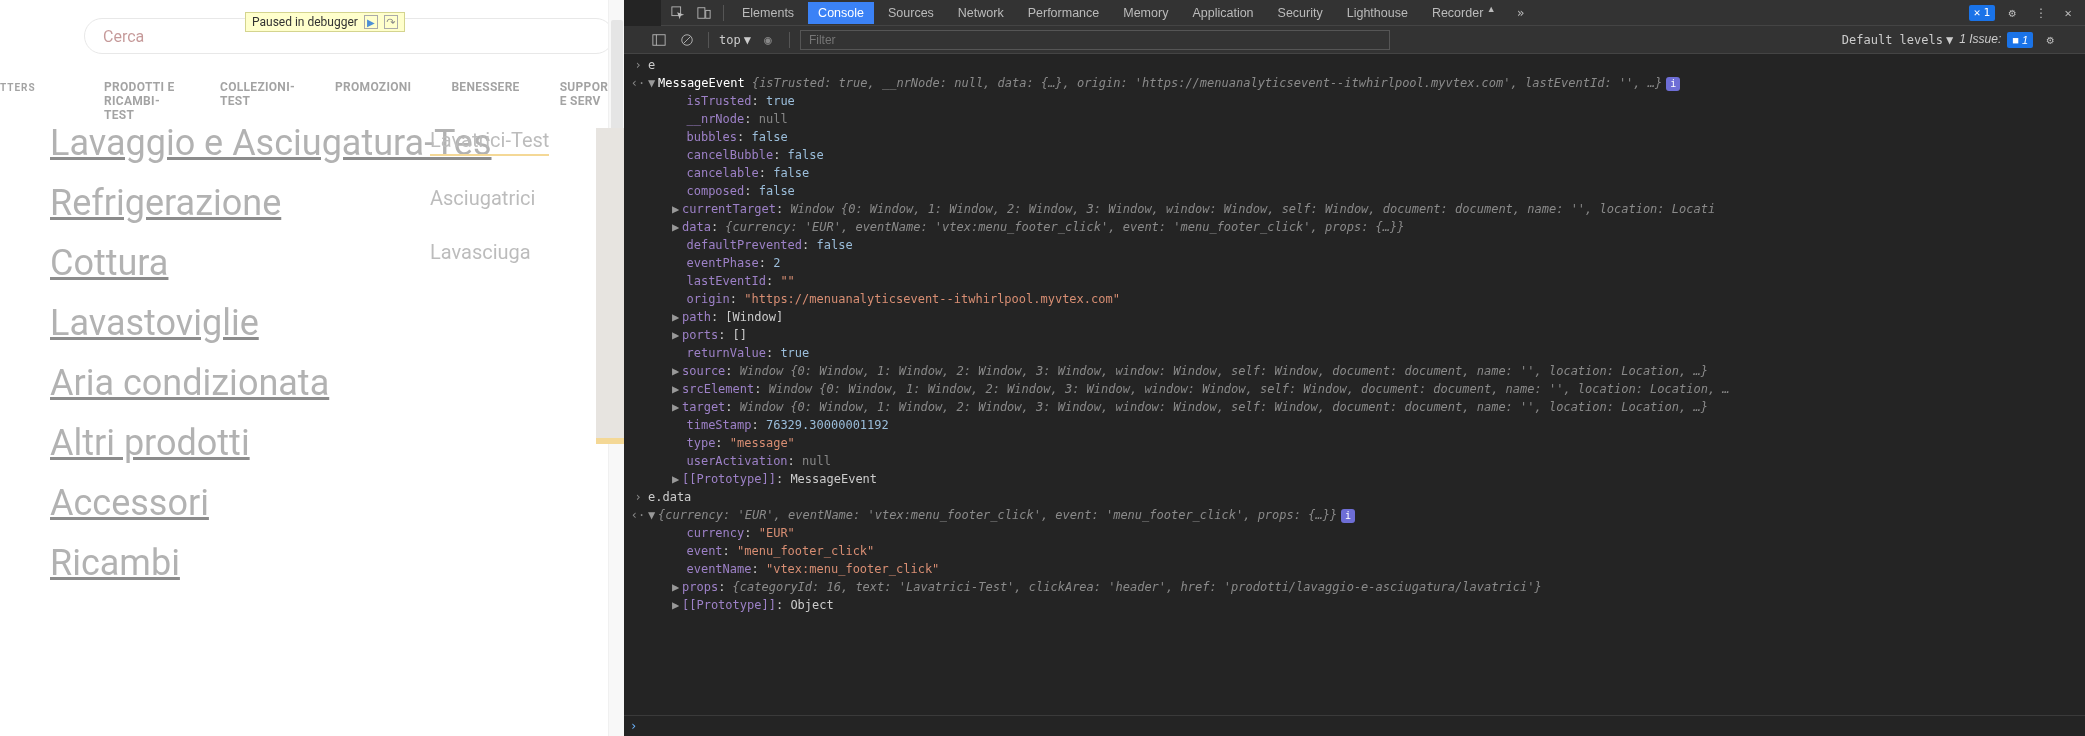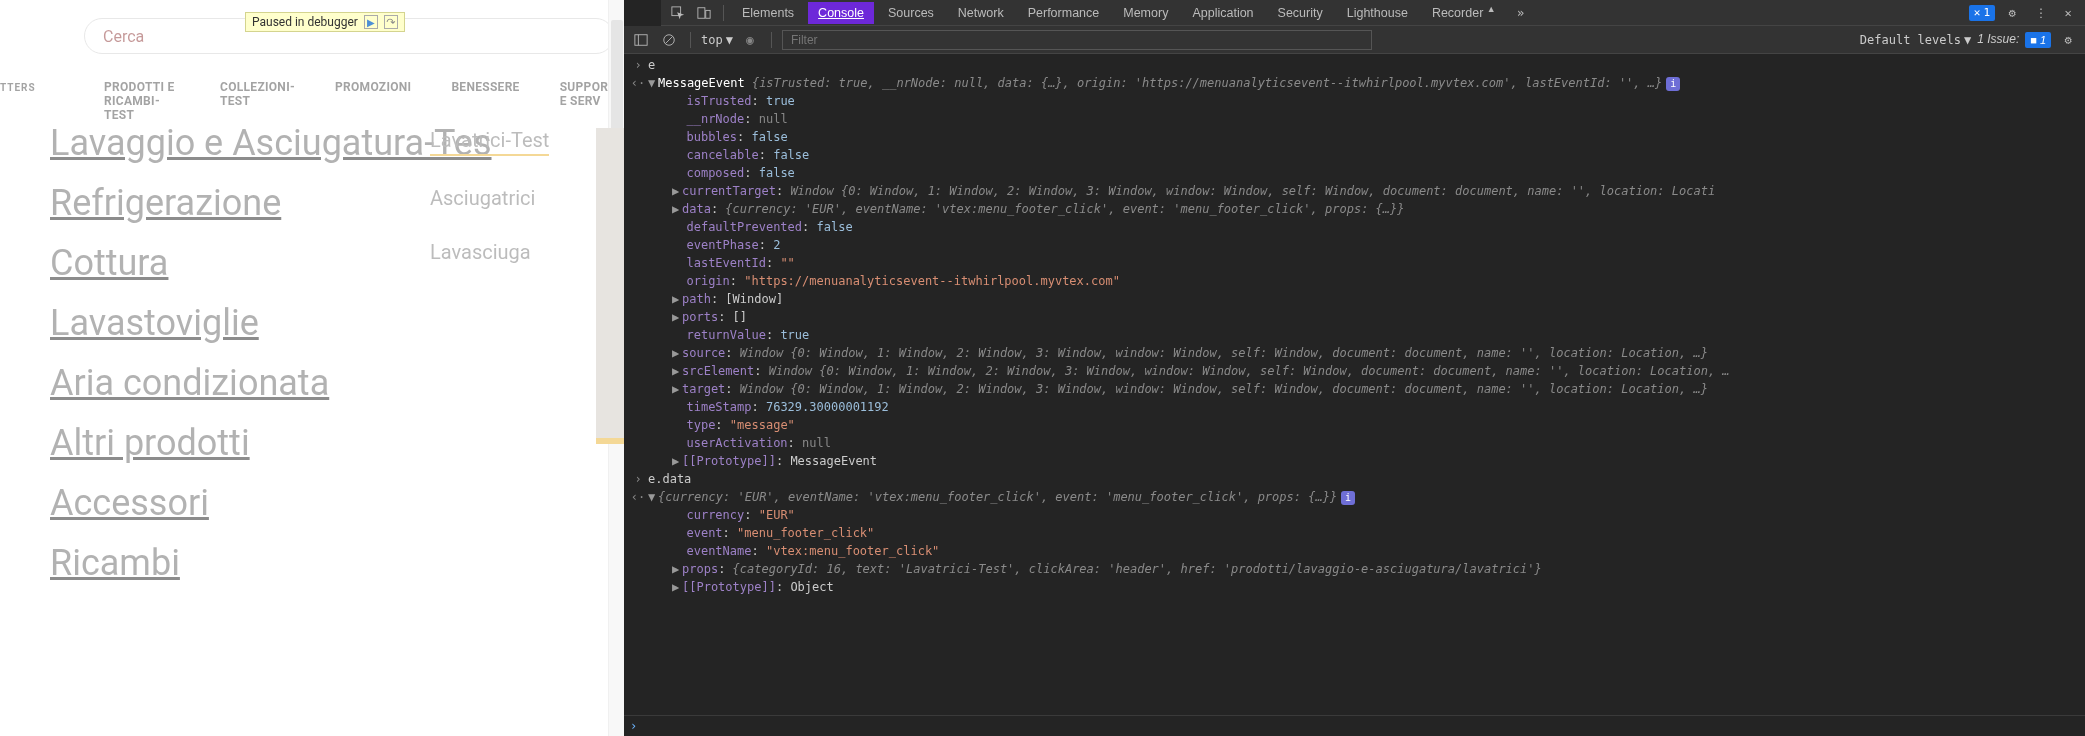--- a/index.html
+++ b/index.html
@@ -172,21 +172,21 @@
     gap: 4px;
     margin-left: 37px;
   }
   .dt-tab {
     padding: 4px 10px;
     color: #bbb;
     font-family: -apple-system, sans-serif;
     font-size: 12.5px;
     cursor: pointer;
   }
-  .dt-tab.active { background: #6d28d9; color: #fff; text-decoration: underline; }
+  .dt-tab.active { background: #3b82f6; color: #fff; }
   .dt-icon-btn {
     width: 22px; height:22px;
     display:inline-flex; align-items:center; justify-content:center;
     color:#bbb;
   }
   .dt-sep { width:1px; height:16px; background:#555; margin:0 4px; }
   .dt-right { margin-left:auto; display:flex; align-items:center; gap:6px; }
   .dt-badge-blue {
     background:#1a73e8; color:#fff;
     border-radius:2px;
@@ -194,21 +194,21 @@
     font-size:11px;
     display:inline-flex; align-items:center; gap:3px;
     height:16px;
   }
   .dt-toolbar {
     display:flex;
     align-items:center;
     height:28px;
     background:#333;
     border-bottom:1px solid #444;
-    padding:0 6px;
+    padding:0 24px;
     gap:6px;
   }
   .dt-select {
     background:#333; color:#ccc; border:none;
     font-size:12px;
     display:flex; align-items:center; gap:3px;
   }
   .dt-filter {
     flex:0 0 590px;
     background:#333;
@@ -391,20 +391,21 @@
     </div>
   </div>
 
   <div class="console">
     <div class="row"><span class="gutter">›</span><span class="content">e</span></div>
     <div class="row"><span class="gutter">‹·</span><span class="content"><span class="caret">▼</span><span class="c-cls">MessageEvent </span><span class="c-dim">{isTrusted: true, __nrNode: null, data: {…}, origin: 'https://menuanalyticsevent--itwhirlpool.myvtex.com', lastEventId: '', …}</span><span class="c-mark">i</span></span></div>
 
     <div class="row indent2"><span class="content">  <span class="c-key">isTrusted</span><span class="c-pun">: </span><span class="c-bool">true</span></span></div>
     <div class="row indent2"><span class="content">  <span class="c-key">__nrNode</span><span class="c-pun">: </span><span class="c-null">null</span></span></div>
     <div class="row indent2"><span class="content">  <span class="c-key">bubbles</span><span class="c-pun">: </span><span class="c-bool">false</span></span></div>
+    <div class="row indent2"><span class="content">  <span class="c-key">cancelBubble</span><span class="c-pun">: </span><span class="c-bool">false</span></span></div>
     <div class="row indent2"><span class="content">  <span class="c-key">cancelable</span><span class="c-pun">: </span><span class="c-bool">false</span></span></div>
     <div class="row indent2"><span class="content">  <span class="c-key">composed</span><span class="c-pun">: </span><span class="c-bool">false</span></span></div>
     <div class="row indent2"><span class="content"><span class="caret">▶</span><span class="c-key">currentTarget</span><span class="c-pun">: </span><span class="c-dim">Window {0: Window, 1: Window, 2: Window, 3: Window, window: Window, self: Window, document: document, name: '', location: Locati</span></span></div>
     <div class="row indent2"><span class="content"><span class="caret">▶</span><span class="c-key">data</span><span class="c-pun">: </span><span class="c-dim">{currency: 'EUR', eventName: 'vtex:menu_footer_click', event: 'menu_footer_click', props: {…}}</span></span></div>
     <div class="row indent2"><span class="content">  <span class="c-key">defaultPrevented</span><span class="c-pun">: </span><span class="c-bool">false</span></span></div>
     <div class="row indent2"><span class="content">  <span class="c-key">eventPhase</span><span class="c-pun">: </span><span class="c-num">2</span></span></div>
     <div class="row indent2"><span class="content">  <span class="c-key">lastEventId</span><span class="c-pun">: </span><span class="c-str">""</span></span></div>
     <div class="row indent2"><span class="content">  <span class="c-key">origin</span><span class="c-pun">: </span><span class="c-str">"https://menuanalyticsevent--itwhirlpool.myvtex.com"</span></span></div>
     <div class="row indent2"><span class="content"><span class="caret">▶</span><span class="c-key">path</span><span class="c-pun">: </span><span class="c-pun">[Window]</span></span></div>
     <div class="row indent2"><span class="content"><span class="caret">▶</span><span class="c-key">ports</span><span class="c-pun">: </span><span class="c-pun">[]</span></span></div>

